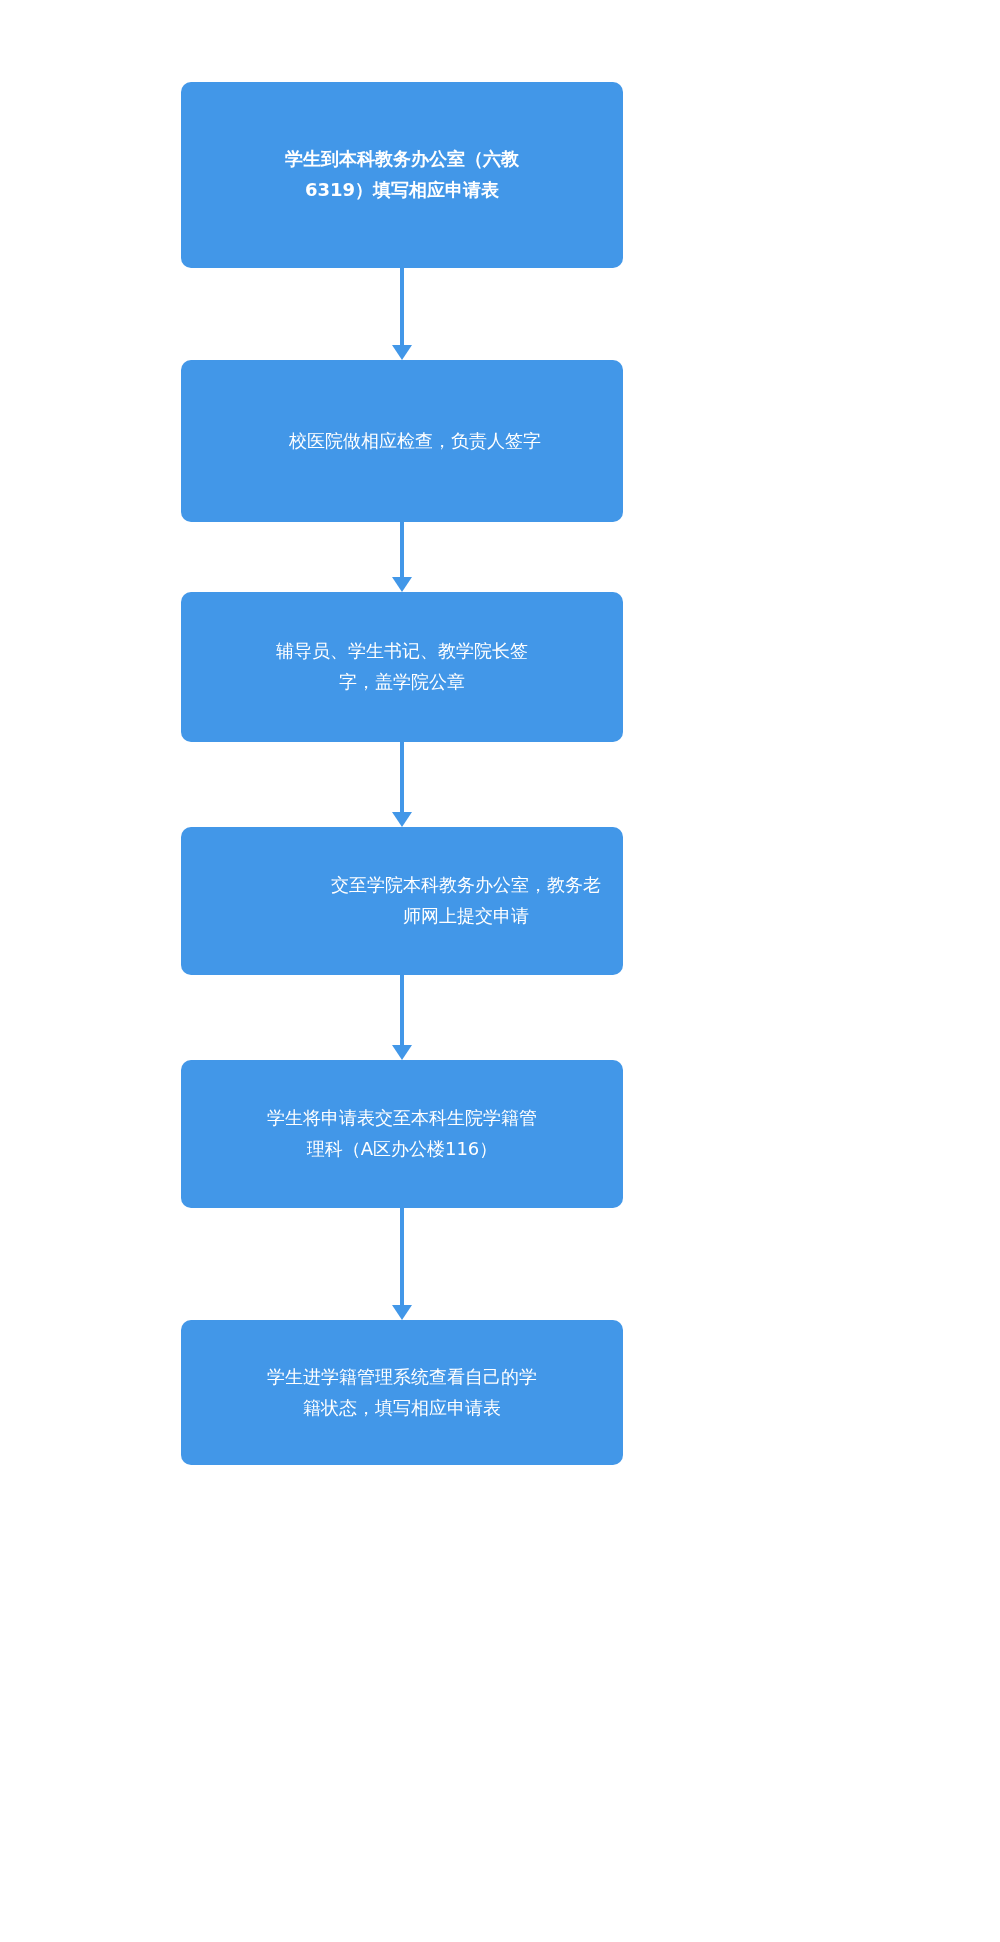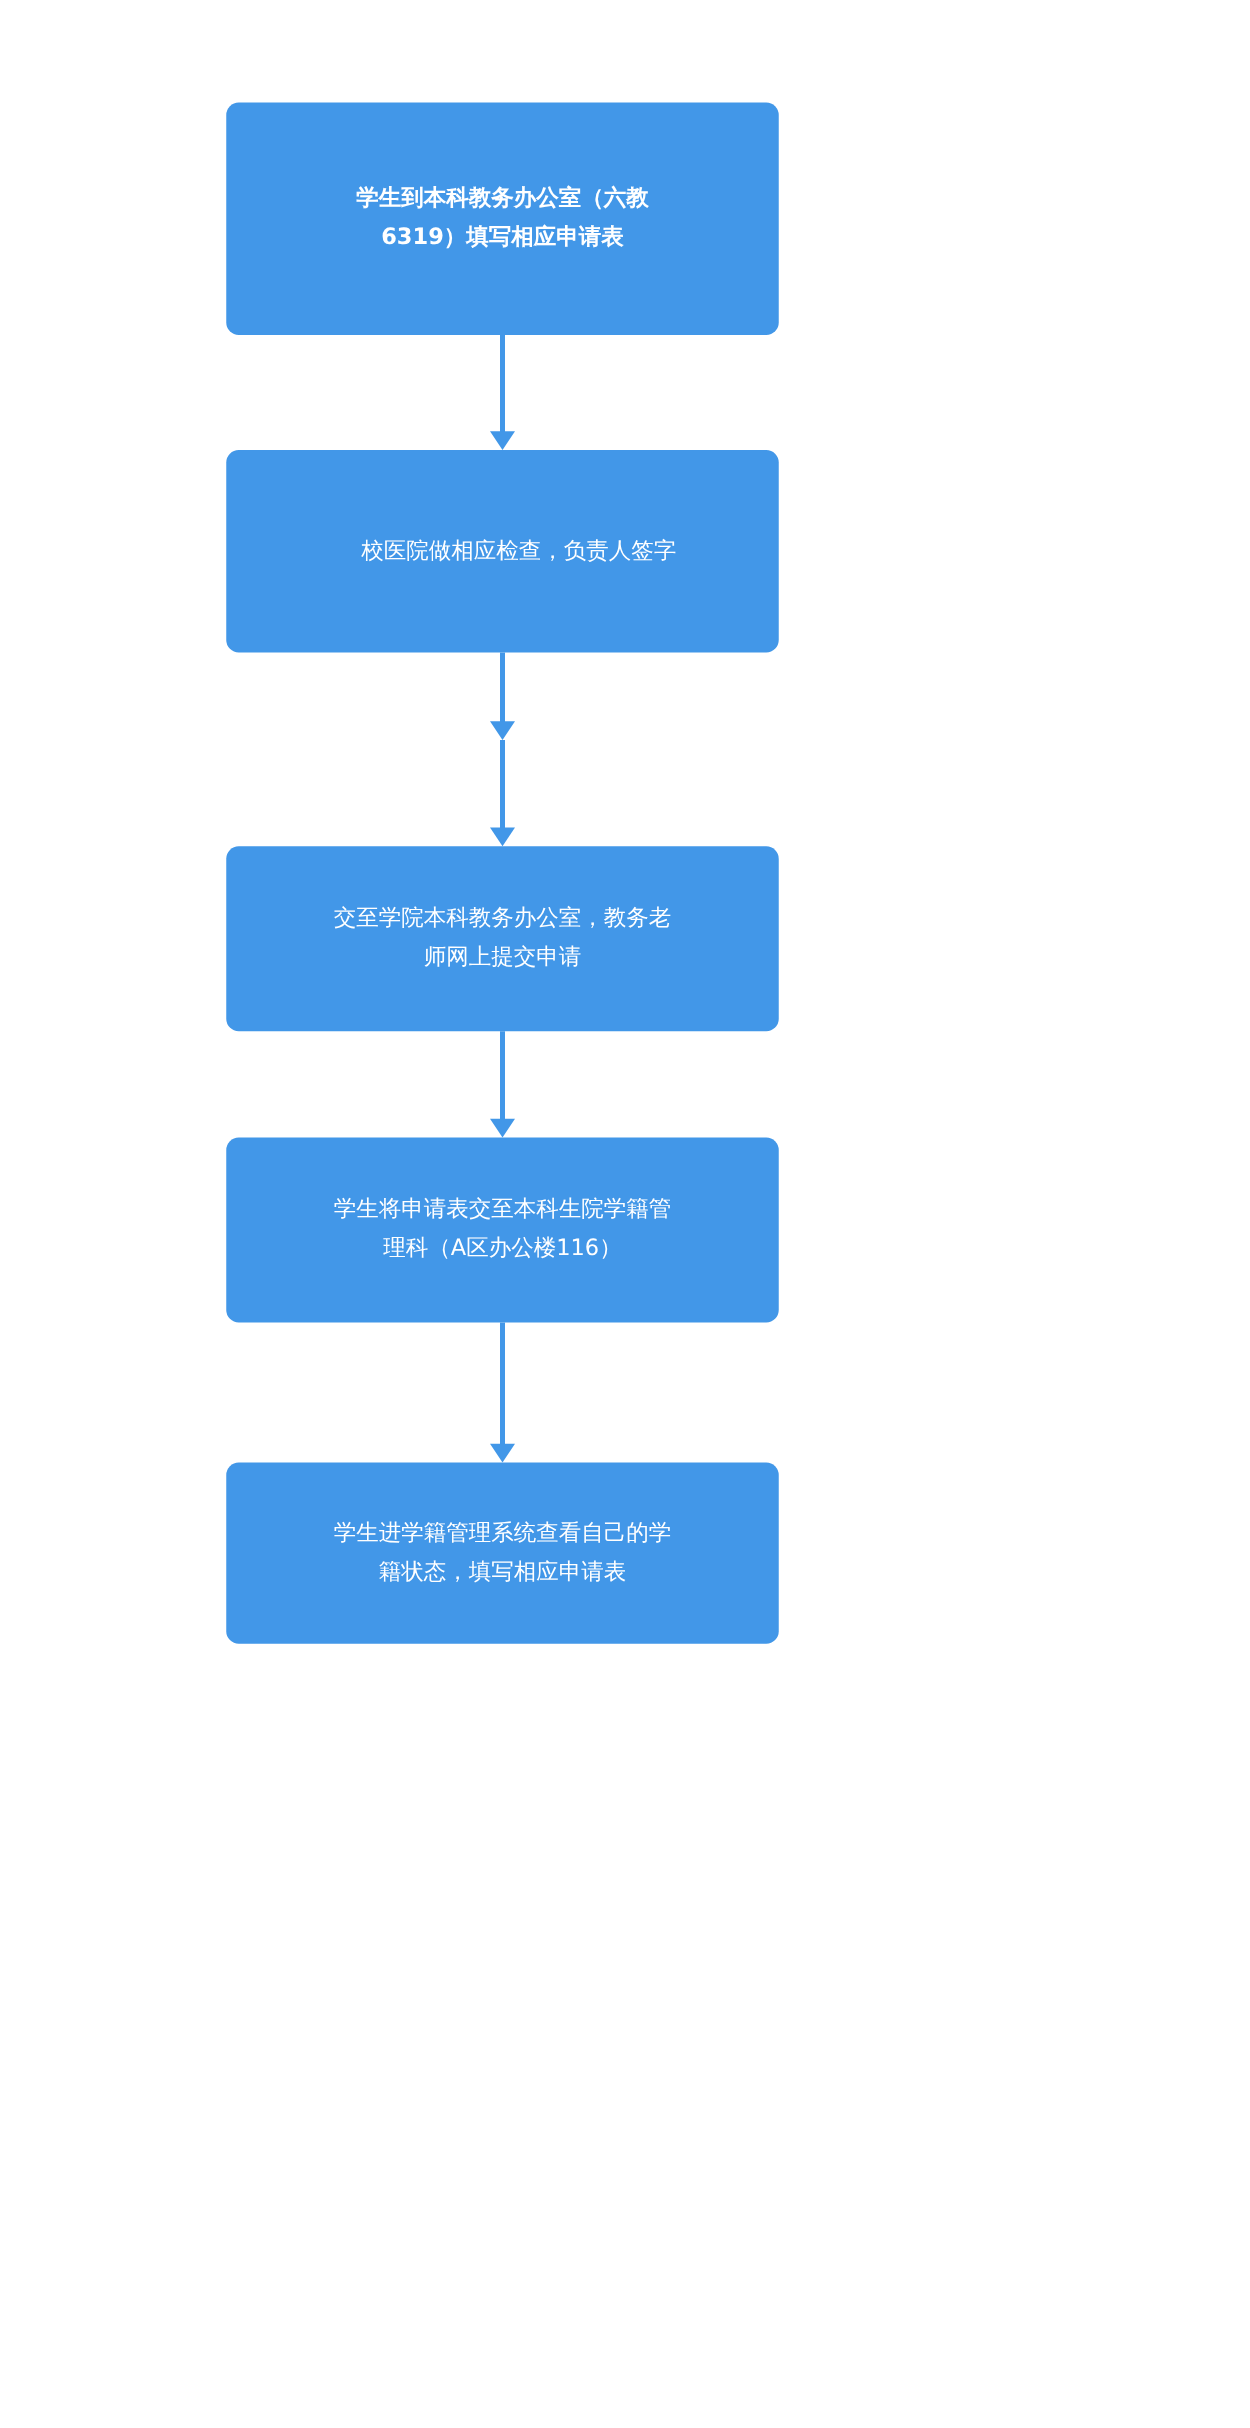--- a/index.html
+++ b/index.html
@@ -35,21 +35,21 @@
     font-size: 18px;
     line-height: 1.7;
     padding: 10px 22px;
   }
   .step .step-label {
     white-space: pre-line;
   }
   .s1 { min-height: 186px; font-weight: bold; }
   .s2 { min-height: 162px; padding-left: 48px; }
   .s3 { min-height: 150px; }
-  .s4 { min-height: 148px; }
+  .s4 { min-height: 148px; justify-content: flex-end; }
   .s5 { min-height: 148px; }
   .s6 { min-height: 145px; }
 
   .arrow {
     position: relative;
     width: 20px;
   }
   .a1 { height: 92px; }
   .a2 { height: 70px; }
   .a3 { height: 85px; }
@@ -89,20 +89,24 @@
   </div>
 
   <div class="arrow a1"></div>
 
   <div class="step s2">
     <span class="step-label">校医院做相应检查，负责人签字</span>
   </div>
 
   <div class="arrow a2"></div>
 
+  <div class="step s3">
+    <span class="step-label">辅导员、学生书记、教学院长签
+字，盖学院公章</span>
+  </div>
 
   <div class="arrow a3"></div>
 
   <div class="step s4">
     <span class="step-label">交至学院本科教务办公室，教务老
 师网上提交申请</span>
   </div>
 
   <div class="arrow a4"></div>
 

